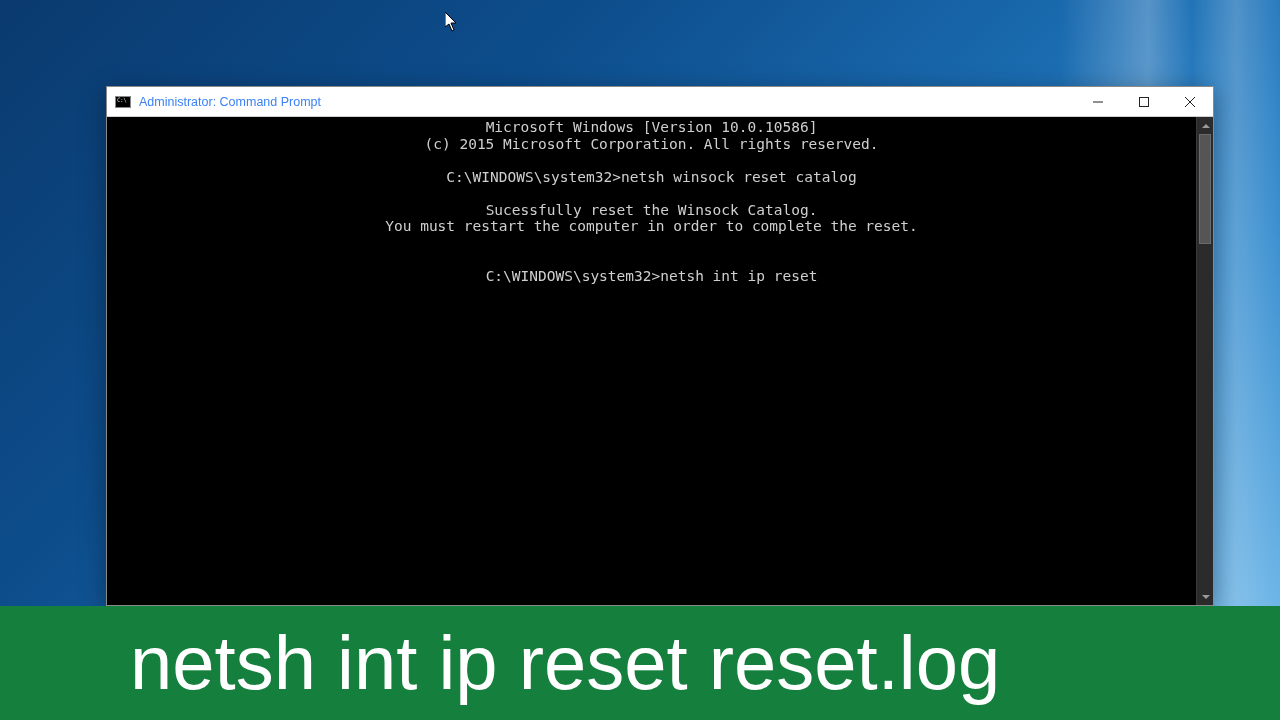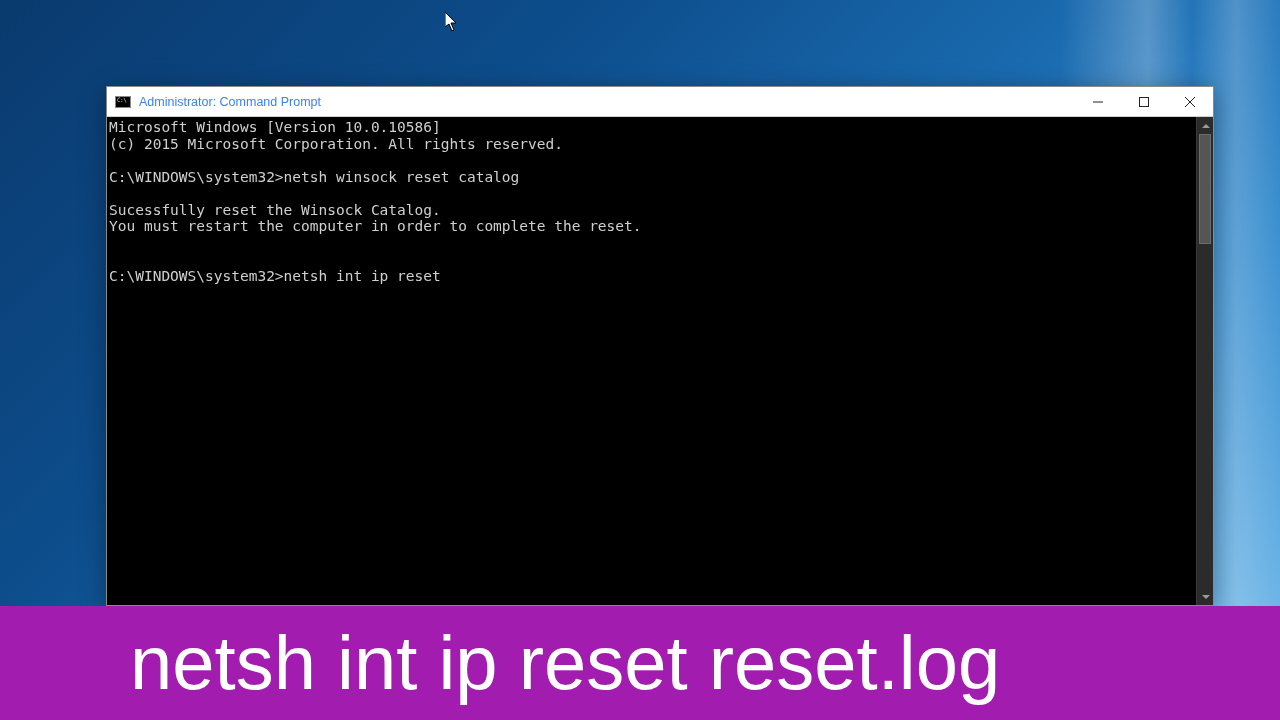--- a/index.html
+++ b/index.html
@@ -72,20 +72,21 @@
     display: flex; align-items: center; justify-content: center;
     color: #222;
   }
   .winbtn svg { display: block; }
 
   .client {
     flex: 1;
     display: flex;
     background: #000;
     min-height: 0;
+    text-align: center;
   }
   .console {
     flex: 1;
     padding: 2px 2px 2px 2px;
     color: #cfcfcf;
     font-family: Consolas, "Lucida Console", monospace;
     font-size: 14.5px;
     line-height: 16.5px;
     white-space: pre;
     overflow: hidden;
@@ -108,21 +109,21 @@
     top: 17px; height: 110px;
     background: #555;
     border: 1px solid #6a6a6a;
   }
 
   
   .caption {
     position: absolute;
     left: 0; right: 0;
     top: 606px; height: 114px;
-    background: #a21caf;
+    background: #15803d;
     display: flex;
     align-items: center;
     padding-left: 130px;
   }
   .caption .text {
     color: #ffffff;
     font-family: Arial, Helvetica, sans-serif;
     font-size: 76px;
     line-height: 1;
     letter-spacing: 0px;

